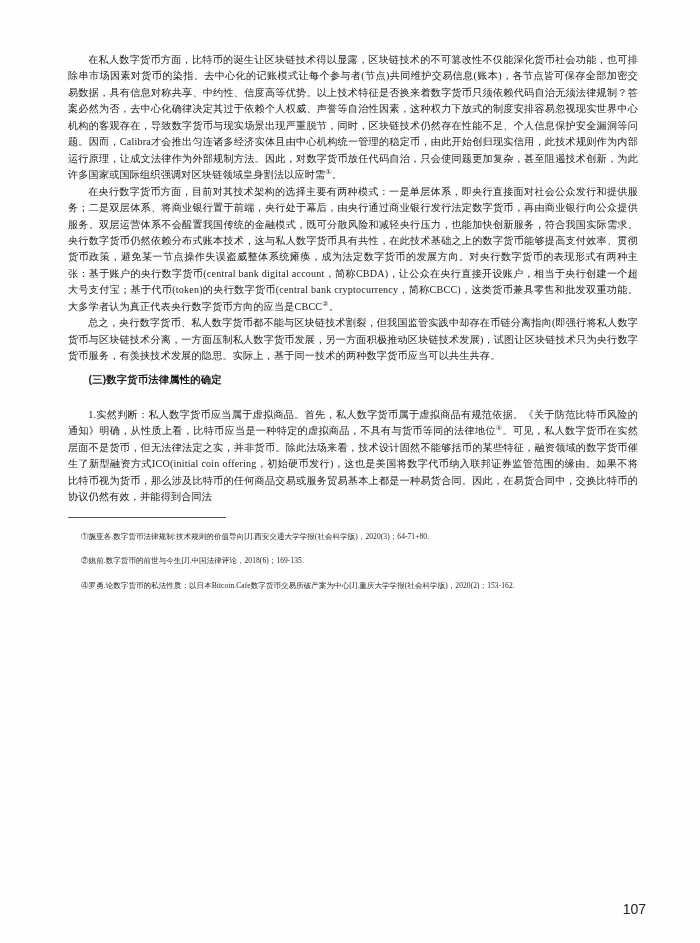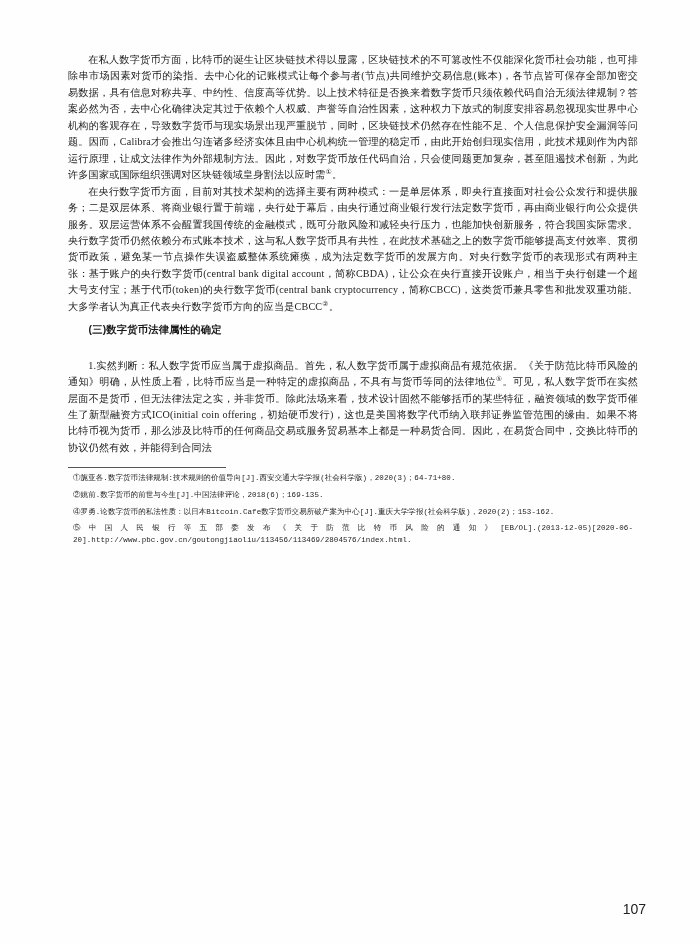--- a/index.html
+++ b/index.html
@@ -52,23 +52,22 @@
     border-top: 0.8px solid #555;
   }
   .footnotes {
     font-size: 7.5px;
     line-height: 11.6px;
     text-align: justify;
     letter-spacing: 0.01em;
     color: #1d1d1d;
   }
   .footnotes p {
-    margin: 5px;
+    margin: 13px;
     text-indent: 0;
-    font-family: Liberation Mono, monospace;
   }
   .page-number {
     position: absolute;
     right: 54px;
     bottom: 26px;
     font-size: 14px;
     font-family: "Liberation Sans", "DejaVu Sans", sans-serif;
     color: #222;
   }
 </style>
@@ -76,32 +75,32 @@
 <body>
 
 <div class="page">
 
   <div class="body-text">
 
     <p class="para"><span>在私人数字货币方面，比特币的诞生让区块链技术得以显露，区块链技术的不可篡改性不仅能深化货币社会功能，也可排除串市场因素对货币的染指。去中心化的记账模式让每个参与者(节点)共同维护交易信息(账本)，各节点皆可保存全部加密交易数据，具有信息对称共享、中约性、信度高等优势。以上技术特征是否换来着数字货币只须依赖代码自治无须法律规制？答案必然为否，去中心化确律决定其过于依赖个人权威、声誉等自治性因素，这种权力下放式的制度安排容易忽视现实世界中心机构的客观存在，导致数字货币与现实场景出现严重脱节，同时，区块链技术仍然存在性能不足、个人信息保护安全漏洞等问题。因而，Calibra才会推出匀连诸多经济实体且由中心机构统一管理的稳定币，由此开始创归现实信用，此技术规则作为内部运行原理，让成文法律作为外部规制方法。因此，对数字货币放任代码自治，只会使同题更加复杂，甚至阻遏技术创新，为此许多国家或国际组织强调对区块链领域皇身割法以应时需</span><span class="sup">①</span>。</p>
 
     <p class="para"><span>在央行数字货币方面，目前对其技术架构的选择主要有两种模式：一是单层体系，即央行直接面对社会公众发行和提供服务；二是双层体系、将商业银行置于前端，央行处于幕后，由央行通过商业银行发行法定数字货币，再由商业银行向公众提供服务。双层运营体系不会醒置我国传统的金融模式，既可分散风险和减轻央行压力，也能加快创新服务，符合我国实际需求。央行数字货币仍然依赖分布式账本技术，这与私人数字货币具有共性，在此技术基础之上的数字货币能够提高支付效率、贯彻货币政策，避免某一节点操作失误盗威整体系统瘫痪，成为法定数字货币的发展方向。对央行数字货币的表现形式有两种主张：基于账户的央行数字货币(central bank digital account，简称CBDA)，让公众在央行直接开设账户，相当于央行创建一个超大号支付宝；基于代币(token)的央行数字货币(central bank cryptocurrency，简称CBCC)，这类货币兼具零售和批发双重功能。大多学者认为真正代表央行数字货币方向的应当是CBCC</span><span class="sup">②</span>。</p>
 
+    <p class="para"><span>总之，央行数字货币、私人数字货币都不能与区块链技术割裂，但我国监管实践中却存在币链分离指向(即强行将私人数字货币与区块链技术分离，一方面压制私人数字货币发展，另一方面积极推动区块链技术发展)，试图让区块链技术只为央行数字货币服务，有羡挟技术发展的隐思。实际上，基于同一技术的两种数字货币应当可以共生共存。</span></p>
 
     <h3 class="subhead">(三)数字货币法律属性的确定</h3>
 
 
     <p class="para"><span>1.实然判断：私人数字货币应当属于虚拟商品。首先，私人数字货币属于虚拟商品有规范依据。《关于防范比特币风险的通知》明确，从性质上看，比特币应当是一种特定的虚拟商品，不具有与货币等同的法律地位</span><span class="sup">⑤</span><span>。可见，私人数字货币在实然层面不是货币，但无法律法定之实，并非货币。除此法场来看，技术设计固然不能够括币的某些特征，融资领域的数字货币催生了新型融资方式ICO(initial coin offering，初始硬币发行)，这也是美国将数字代币纳入联邦证券监管范围的缘由。如果不将比特币视为货币，那么涉及比特币的任何商品交易或服务贸易基本上都是一种易货合同。因此，在易货合同中，交换比特币的协议仍然有效，并能得到合同法</span></p>
 
   </div>
 
   <div class="footnote-rule"></div>
 
   <div class="footnotes">
     <p>①旎亚各.数字货币法律规制:技术规则的价值导向[J].西安交通大学学报(社会科学版)，2020(3)；64-71+80.</p>
     <p>②姚前.数字货币的前世与今生[J].中国法律评论，2018(6)；169-135.</p>
     <p>④罗勇.论数字货币的私法性质：以日本Bitcoin.Cafe数字货币交易所破产案为中心[J].重庆大学学报(社会科学版)，2020(2)；153-162.</p>
-    <p>⑤中国人民银行等五部委发布《关于防范比特币风险的通知》[EB/OL].(2013-12-05)[2020-06-20].http://www.pbc.gov.cn/goutongjiaoliu/113456/113469/2804576/index.html.</p>
   </div>
 
   <div class="page-number">107</div>
 
 </div>
 
 </body></html>

